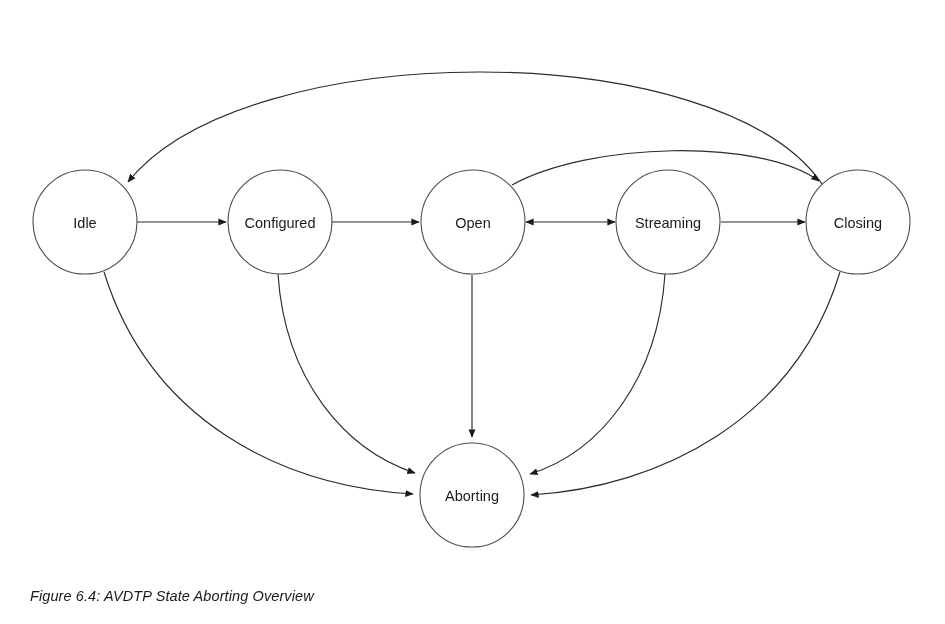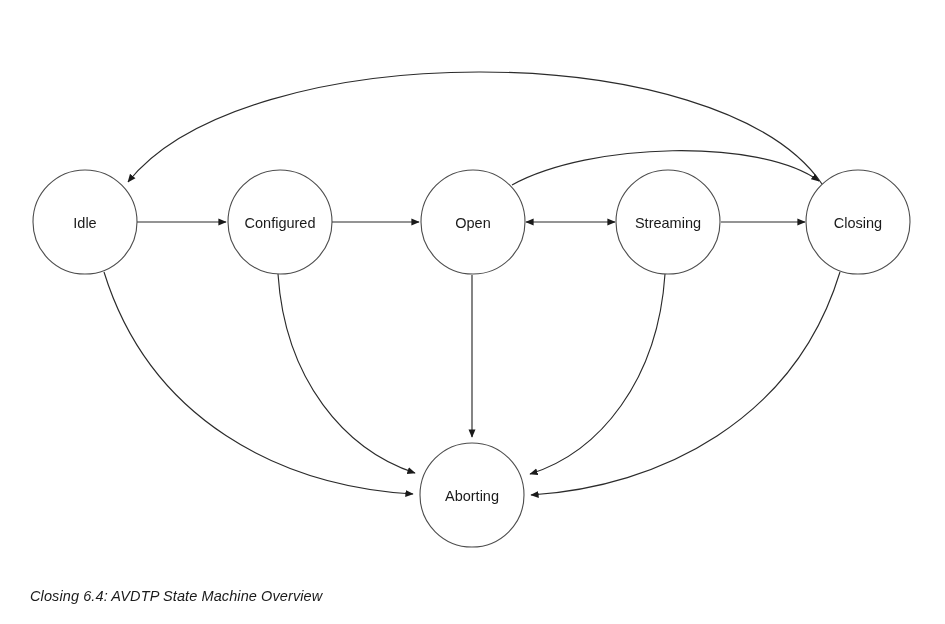--- a/index.html
+++ b/index.html
@@ -167,15 +167,15 @@
       </g>
 
       <g>
         <circle class="state-circle" cx="472" cy="495" r="52"></circle>
         <text class="state-label" x="472" y="496">Aborting</text>
       </g>
 
     </g>
   </svg>
 
-  <div class="caption">Closing 6.4: AVDTP State Machine Overview</div>
+  <div class="caption">Figure 6.4: AVDTP State Aborting Overview</div>
 
 </div>
 
 </body></html>

